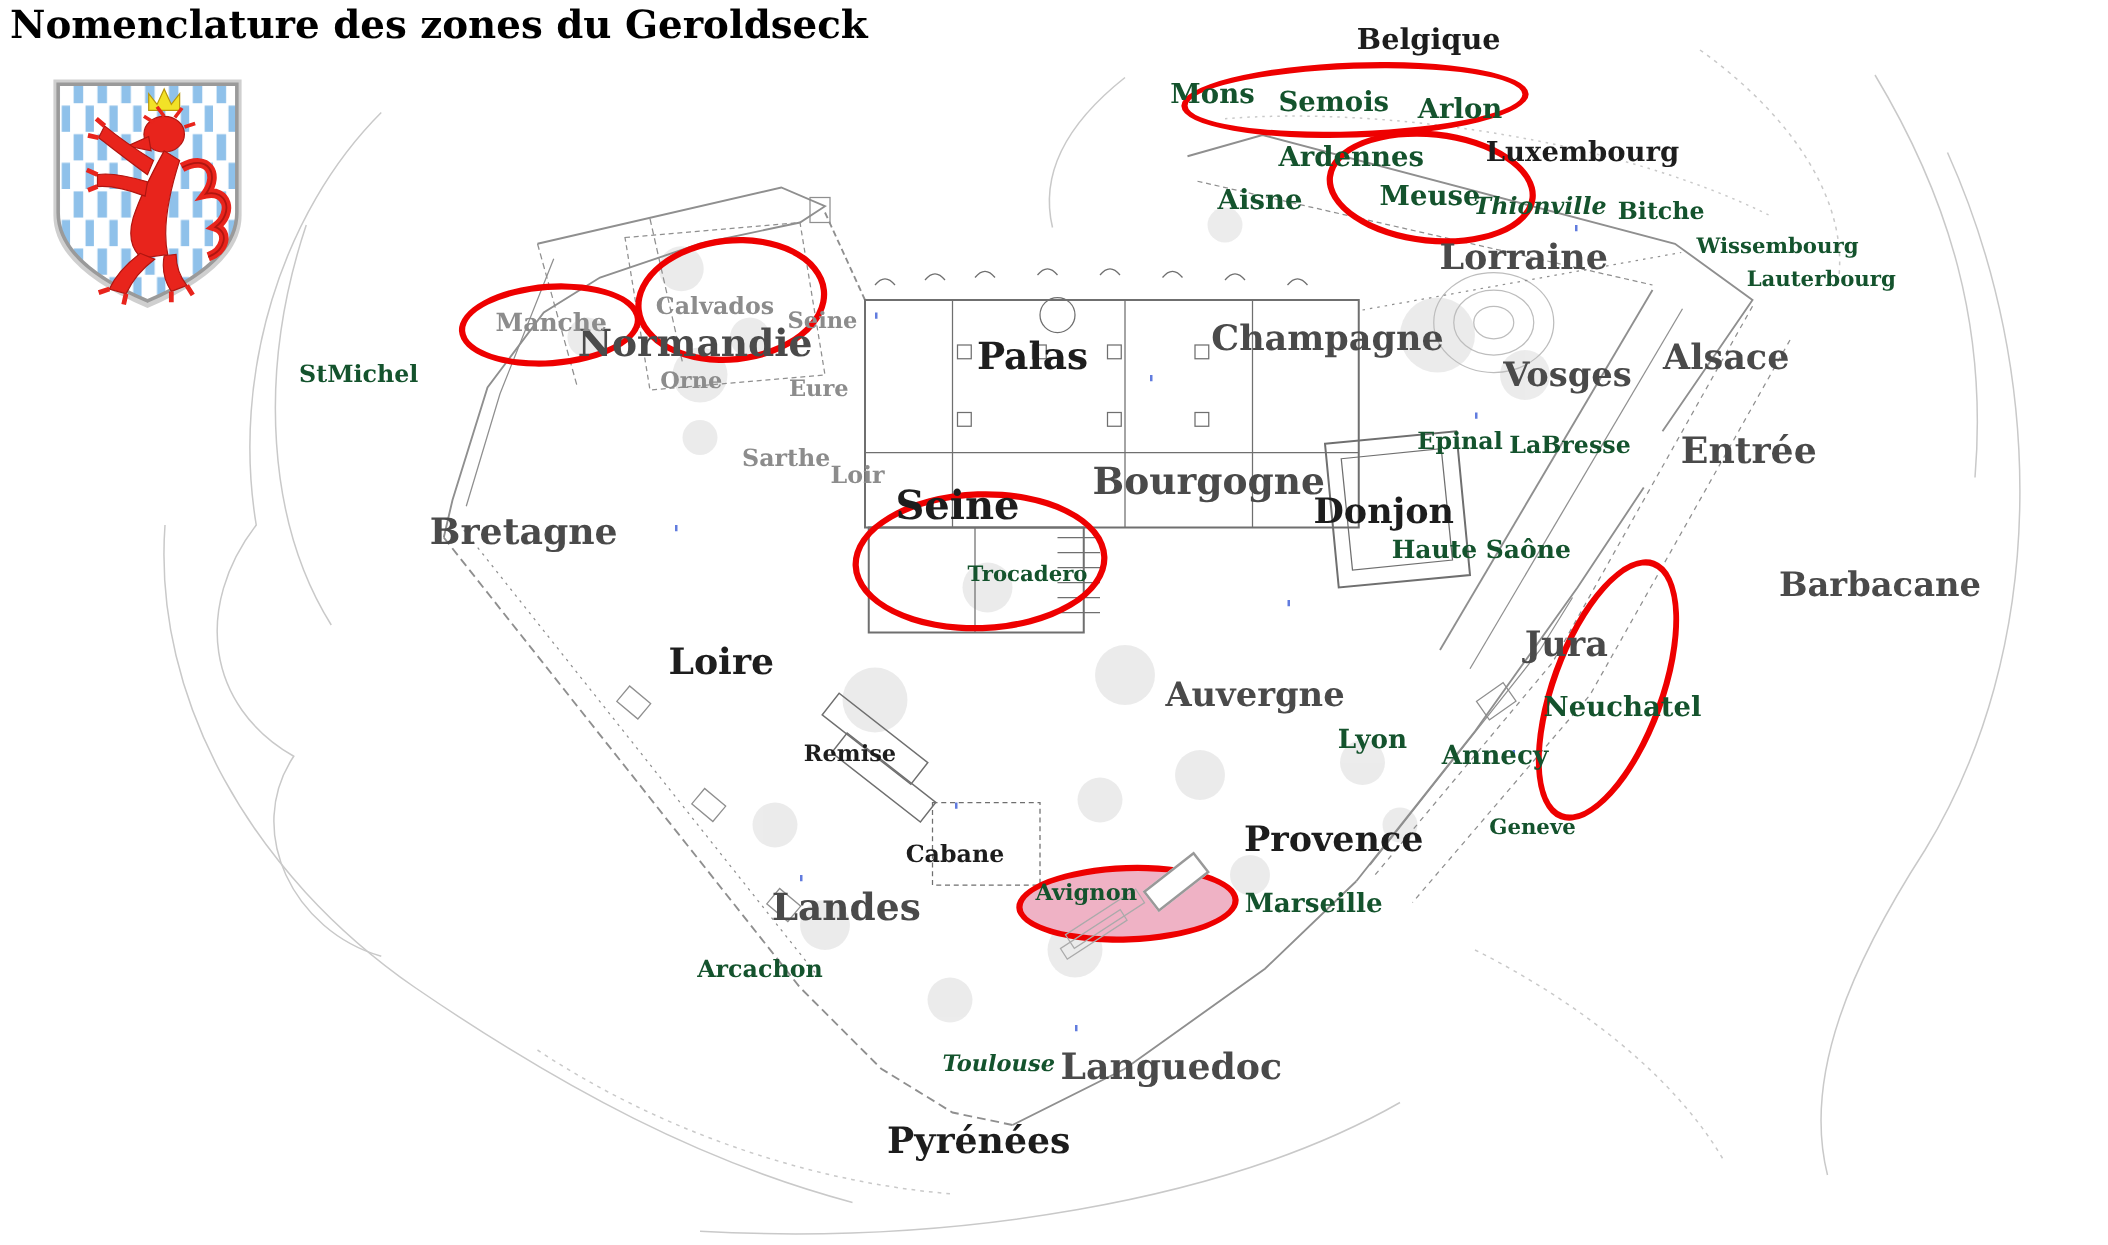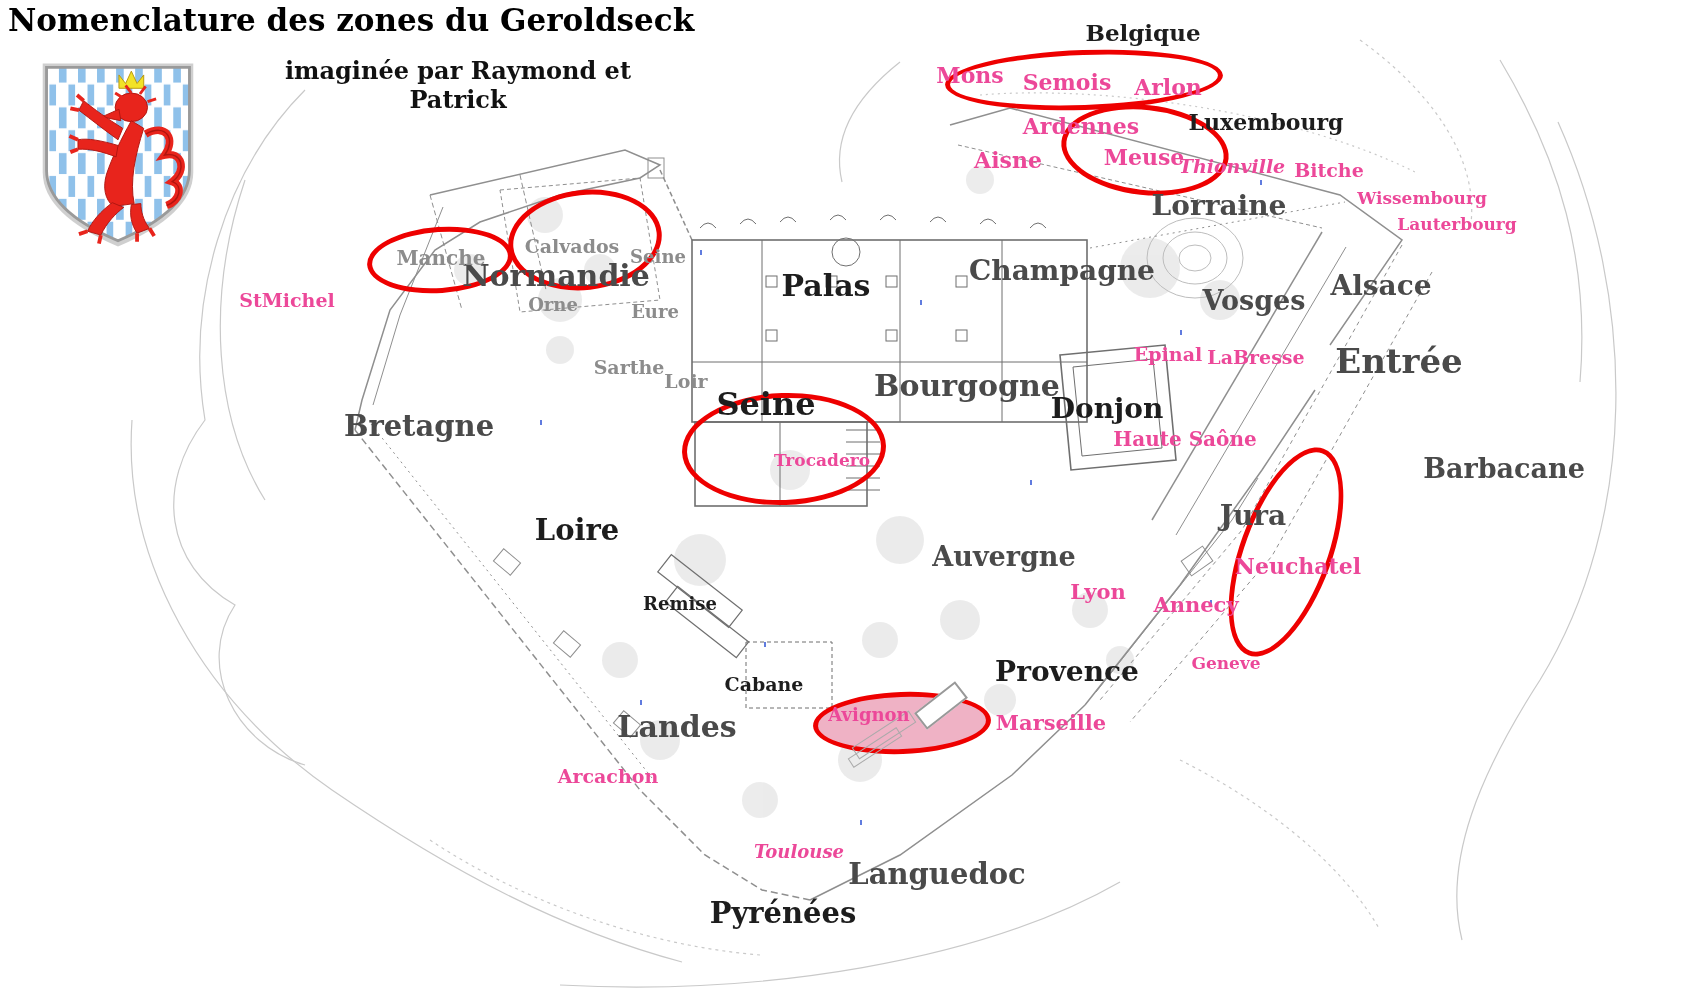--- a/index.html
+++ b/index.html
@@ -10,21 +10,21 @@
   .hl{position:absolute;border:5px solid #ee0000;border-radius:50%;box-sizing:border-box;}
   .hl-filled{background:#efb2c5;}
   .bldg{position:absolute;z-index:3;}
   .bldg-solid{background:#ffffff;border:2px solid #999;}
   .bldg-outline{background:transparent;border:1.5px solid #aaa;}
   .labels-layer{position:absolute;left:0;top:0;width:100%;height:100%;z-index:4;pointer-events:none;padding-left:24px;}
   .map-label{position:absolute;transform:translate(-50%,-50%);font-weight:bold;white-space:nowrap;line-height:1;}
   .zone-dark{color:#1d1d1d;}
   .zone-mid{color:#4a4a4a;}
   .room{color:#8c8c8c;}
-  .place{color:#ec4899;}
+  .place{color:#14532d;}
   .page-title{position:absolute;left:8px;top:2px;z-index:5;font-size:31px;font-weight:bold;color:#000;}
   .page-subtitle{position:absolute;left:240px;top:56px;width:436px;text-align:center;z-index:5;
                  font-size:24px;font-weight:bold;color:#111;}
   .credit-line{position:absolute;left:8px;top:944px;z-index:5;font-size:25px;font-weight:bold;color:#111;}
   .coa{position:absolute;left:37px;top:57px;width:162px;height:196px;z-index:5;}
 </style>
 <title>Nomenclature des zones du Geroldseck</title></head>
 <body>
 
 <div class="screen">
@@ -148,37 +148,37 @@
   <div class="bldg bldg-solid" style="left:915px;top:695px;width:48px;height:17px;transform:rotate(-38deg);"></div>
   <div class="bldg bldg-outline" style="left:850px;top:728px;width:66px;height:12px;transform:rotate(-33deg);"></div>
   <div class="bldg bldg-outline" style="left:846px;top:742px;width:56px;height:9px;transform:rotate(-33deg);"></div>
 
   <div class="labels-layer" id="labels-layer">
       <span class="map-label zone-dark" style="left: 1143px; top: 32px; font-size: 23px;">Belgique</span>
       <span class="map-label zone-dark" style="left: 1266px; top: 122px; font-size: 22px;">Luxembourg</span>
       <span class="map-label zone-mid" style="left: 1219px; top: 206px; font-size: 28px;">Lorraine</span>
       <span class="map-label zone-mid" style="left: 1361px; top: 286px; font-size: 28px; margin-left: 20px;">Alsace</span>
       <span class="map-label zone-mid" style="left: 1254px; top: 300px; font-size: 27px;">Vosges</span>
-      <span class="map-label zone-mid" style="left: 1399px; top: 361px; font-size: 34px;">Entrée</span>
+      <span class="map-label zone-mid" style="left: 1399px; top: 361px; font-size: 29px;">Entrée</span>
       <span class="map-label zone-mid" style="left: 1504px; top: 468px; font-size: 27px;">Barbacane</span>
       <span class="map-label zone-mid" style="left: 1062px; top: 271px; font-size: 28px;">Champagne</span>
       <span class="map-label zone-dark" style="left: 826px; top: 286px; font-size: 30px;">Palas</span>
       <span class="map-label zone-mid" style="left: 556px; top: 276px; font-size: 30px;">Normandie</span>
       <span class="map-label zone-mid" style="left: 419px; top: 426px; font-size: 29px;">Bretagne</span>
       <span class="map-label zone-dark" style="left: 766px; top: 404px; font-size: 32px;">Seine</span>
       <span class="map-label zone-mid" style="left: 967px; top: 386px; font-size: 30px;">Bourgogne</span>
       <span class="map-label zone-dark" style="left: 1107px; top: 409px; font-size: 28px;">Donjon</span>
       <span class="map-label zone-mid" style="left: 1253px; top: 516px; font-size: 28px;">Jura</span>
       <span class="map-label zone-dark" style="left: 577px; top: 530px; font-size: 29px;">Loire</span>
       <span class="map-label zone-mid" style="left: 1004px; top: 556px; font-size: 27px;">Auvergne</span>
       <span class="map-label zone-dark" style="left: 1067px; top: 672px; font-size: 28px;">Provence</span>
       <span class="map-label zone-dark" style="left: 680px; top: 604px; font-size: 18px;">Remise</span>
       <span class="map-label zone-dark" style="left: 764px; top: 684px; font-size: 19px;">Cabane</span>
       <span class="map-label zone-mid" style="left: 677px; top: 727px; font-size: 30px;">Landes</span>
-      <span class="map-label zone-mid" style="left: 937px; top: 854px; font-size: 29px; margin-top: 20px;">Languedoc</span>
+      <span class="map-label zone-mid" style="left: 937px; top: 854px; font-size: 29px;">Languedoc</span>
       <span class="map-label zone-dark" style="left: 783px; top: 913px; font-size: 29px;">Pyrénées</span>
       <span class="map-label room" style="left: 441px; top: 258px; font-size: 20px;">Manche</span>
       <span class="map-label room" style="left: 572px; top: 246px; font-size: 19px;">Calvados</span>
       <span class="map-label room" style="left: 658px; top: 257px; font-size: 18px;">Seine</span>
       <span class="map-label room" style="left: 553px; top: 305px; font-size: 18px;">Orne</span>
       <span class="map-label room" style="left: 655px; top: 312px; font-size: 18px;">Eure</span>
       <span class="map-label room" style="left: 629px; top: 367px; font-size: 19px;">Sarthe</span>
       <span class="map-label room" style="left: 686px; top: 381px; font-size: 19px;">Loir</span>
       <span class="map-label place" style="left: 970px; top: 75px; font-size: 22px;">Mons</span>
       <span class="map-label place" style="left: 1067px; top: 82px; font-size: 22px; text-align: right;">Semois</span>
@@ -199,21 +199,20 @@
       <span class="map-label place" style="left: 1196px; top: 604px; font-size: 21px;">Annecy</span>
       <span class="map-label place" style="left: 1298px; top: 566px; font-size: 22px;">Neuchatel</span>
       <span class="map-label place" style="left: 1226px; top: 663px; font-size: 17px;">Geneve</span>
       <span class="map-label place" style="left: 869px; top: 715px; font-size: 18px;">Avignon</span>
       <span class="map-label place" style="left: 1051px; top: 722px; font-size: 21px;">Marseille</span>
       <span class="map-label place" style="left: 608px; top: 776px; font-size: 19px;">Arcachon</span>
       <span class="map-label place" style="left: 799px; top: 852px; font-size: 18px; font-style: italic;">Toulouse</span>
     </div>
 
   <div class="page-title">Nomenclature des zones du Geroldseck</div>
-  <div class="page-subtitle">imaginée par Raymond et Patrick</div>
 
   <svg class="coa" viewBox="0 0 170 200">
     <defs>
       <pattern id="billets" x="0" y="0" width="20" height="48" patternUnits="userSpaceOnUse">
         <rect x="0" y="0" width="20" height="48" fill="#ffffff"></rect>
         <rect x="3" y="2" width="8" height="22" fill="#8fc1ea"></rect>
         <rect x="13" y="26" width="8" height="22" fill="#8fc1ea"></rect>
       </pattern>
     </defs>
     <path d="M6,4 H164 V118 Q164,162 85,196 Q6,162 6,118 Z" fill="#cfcfcf"></path>

